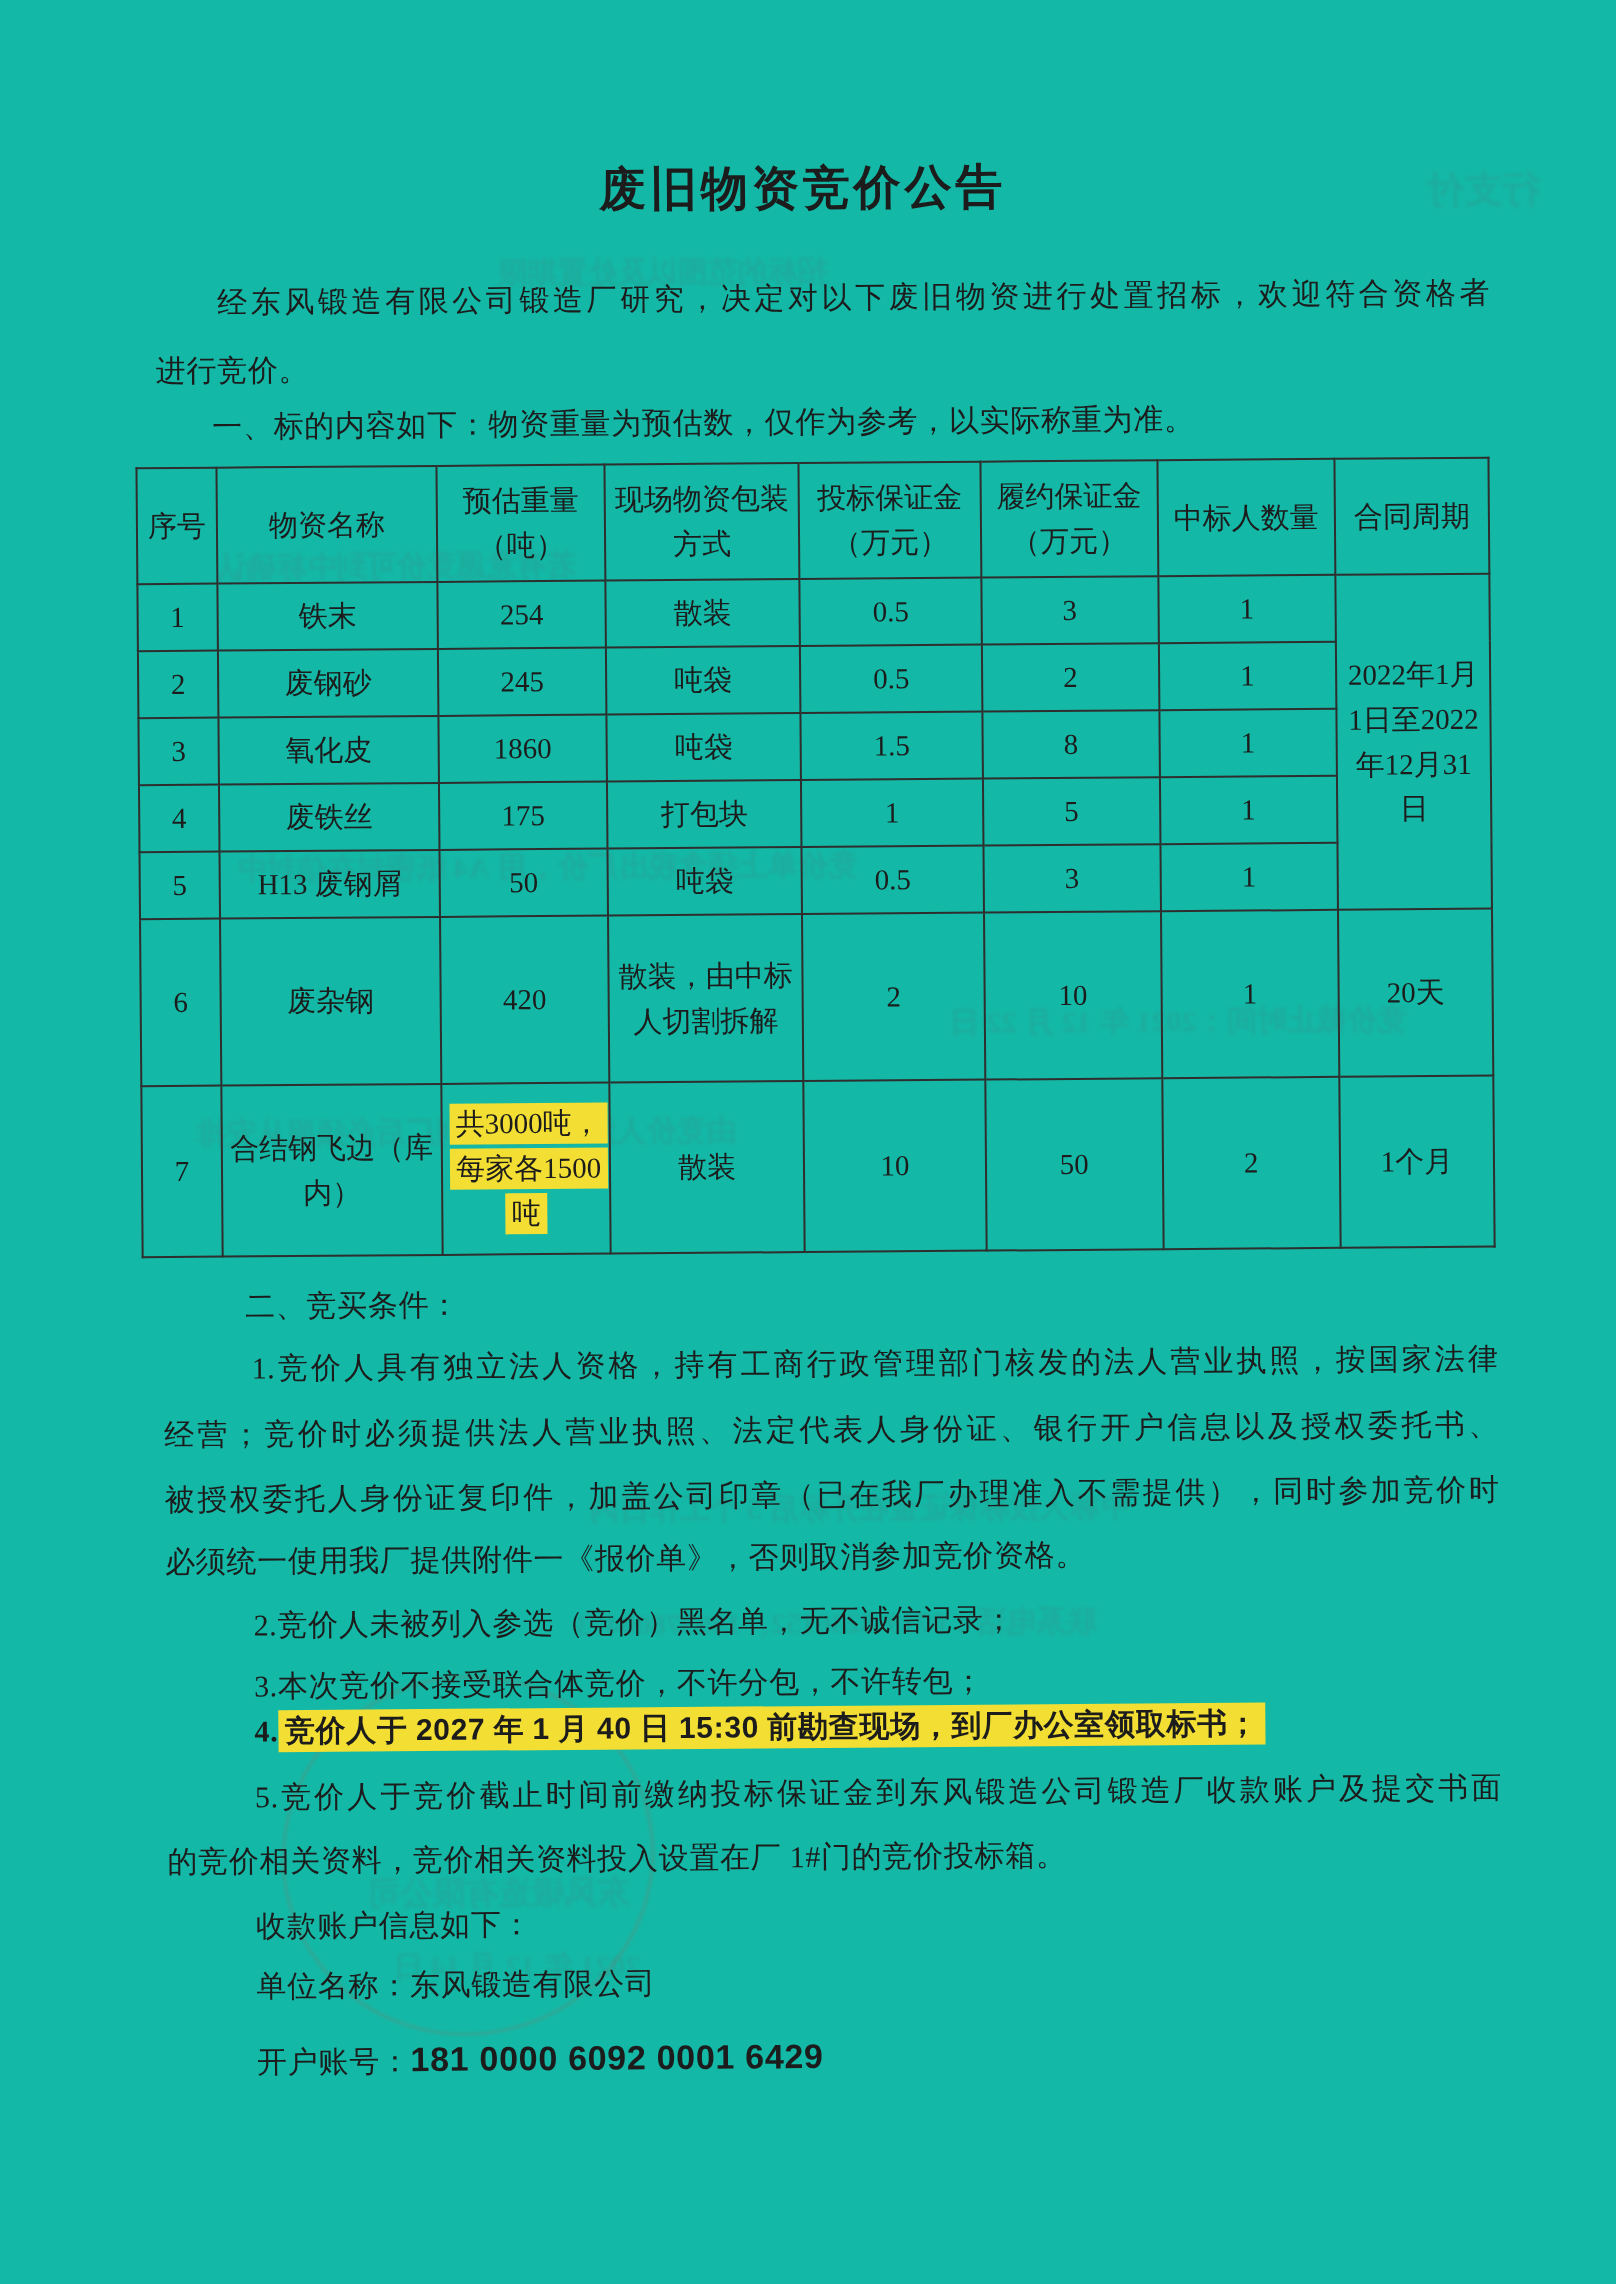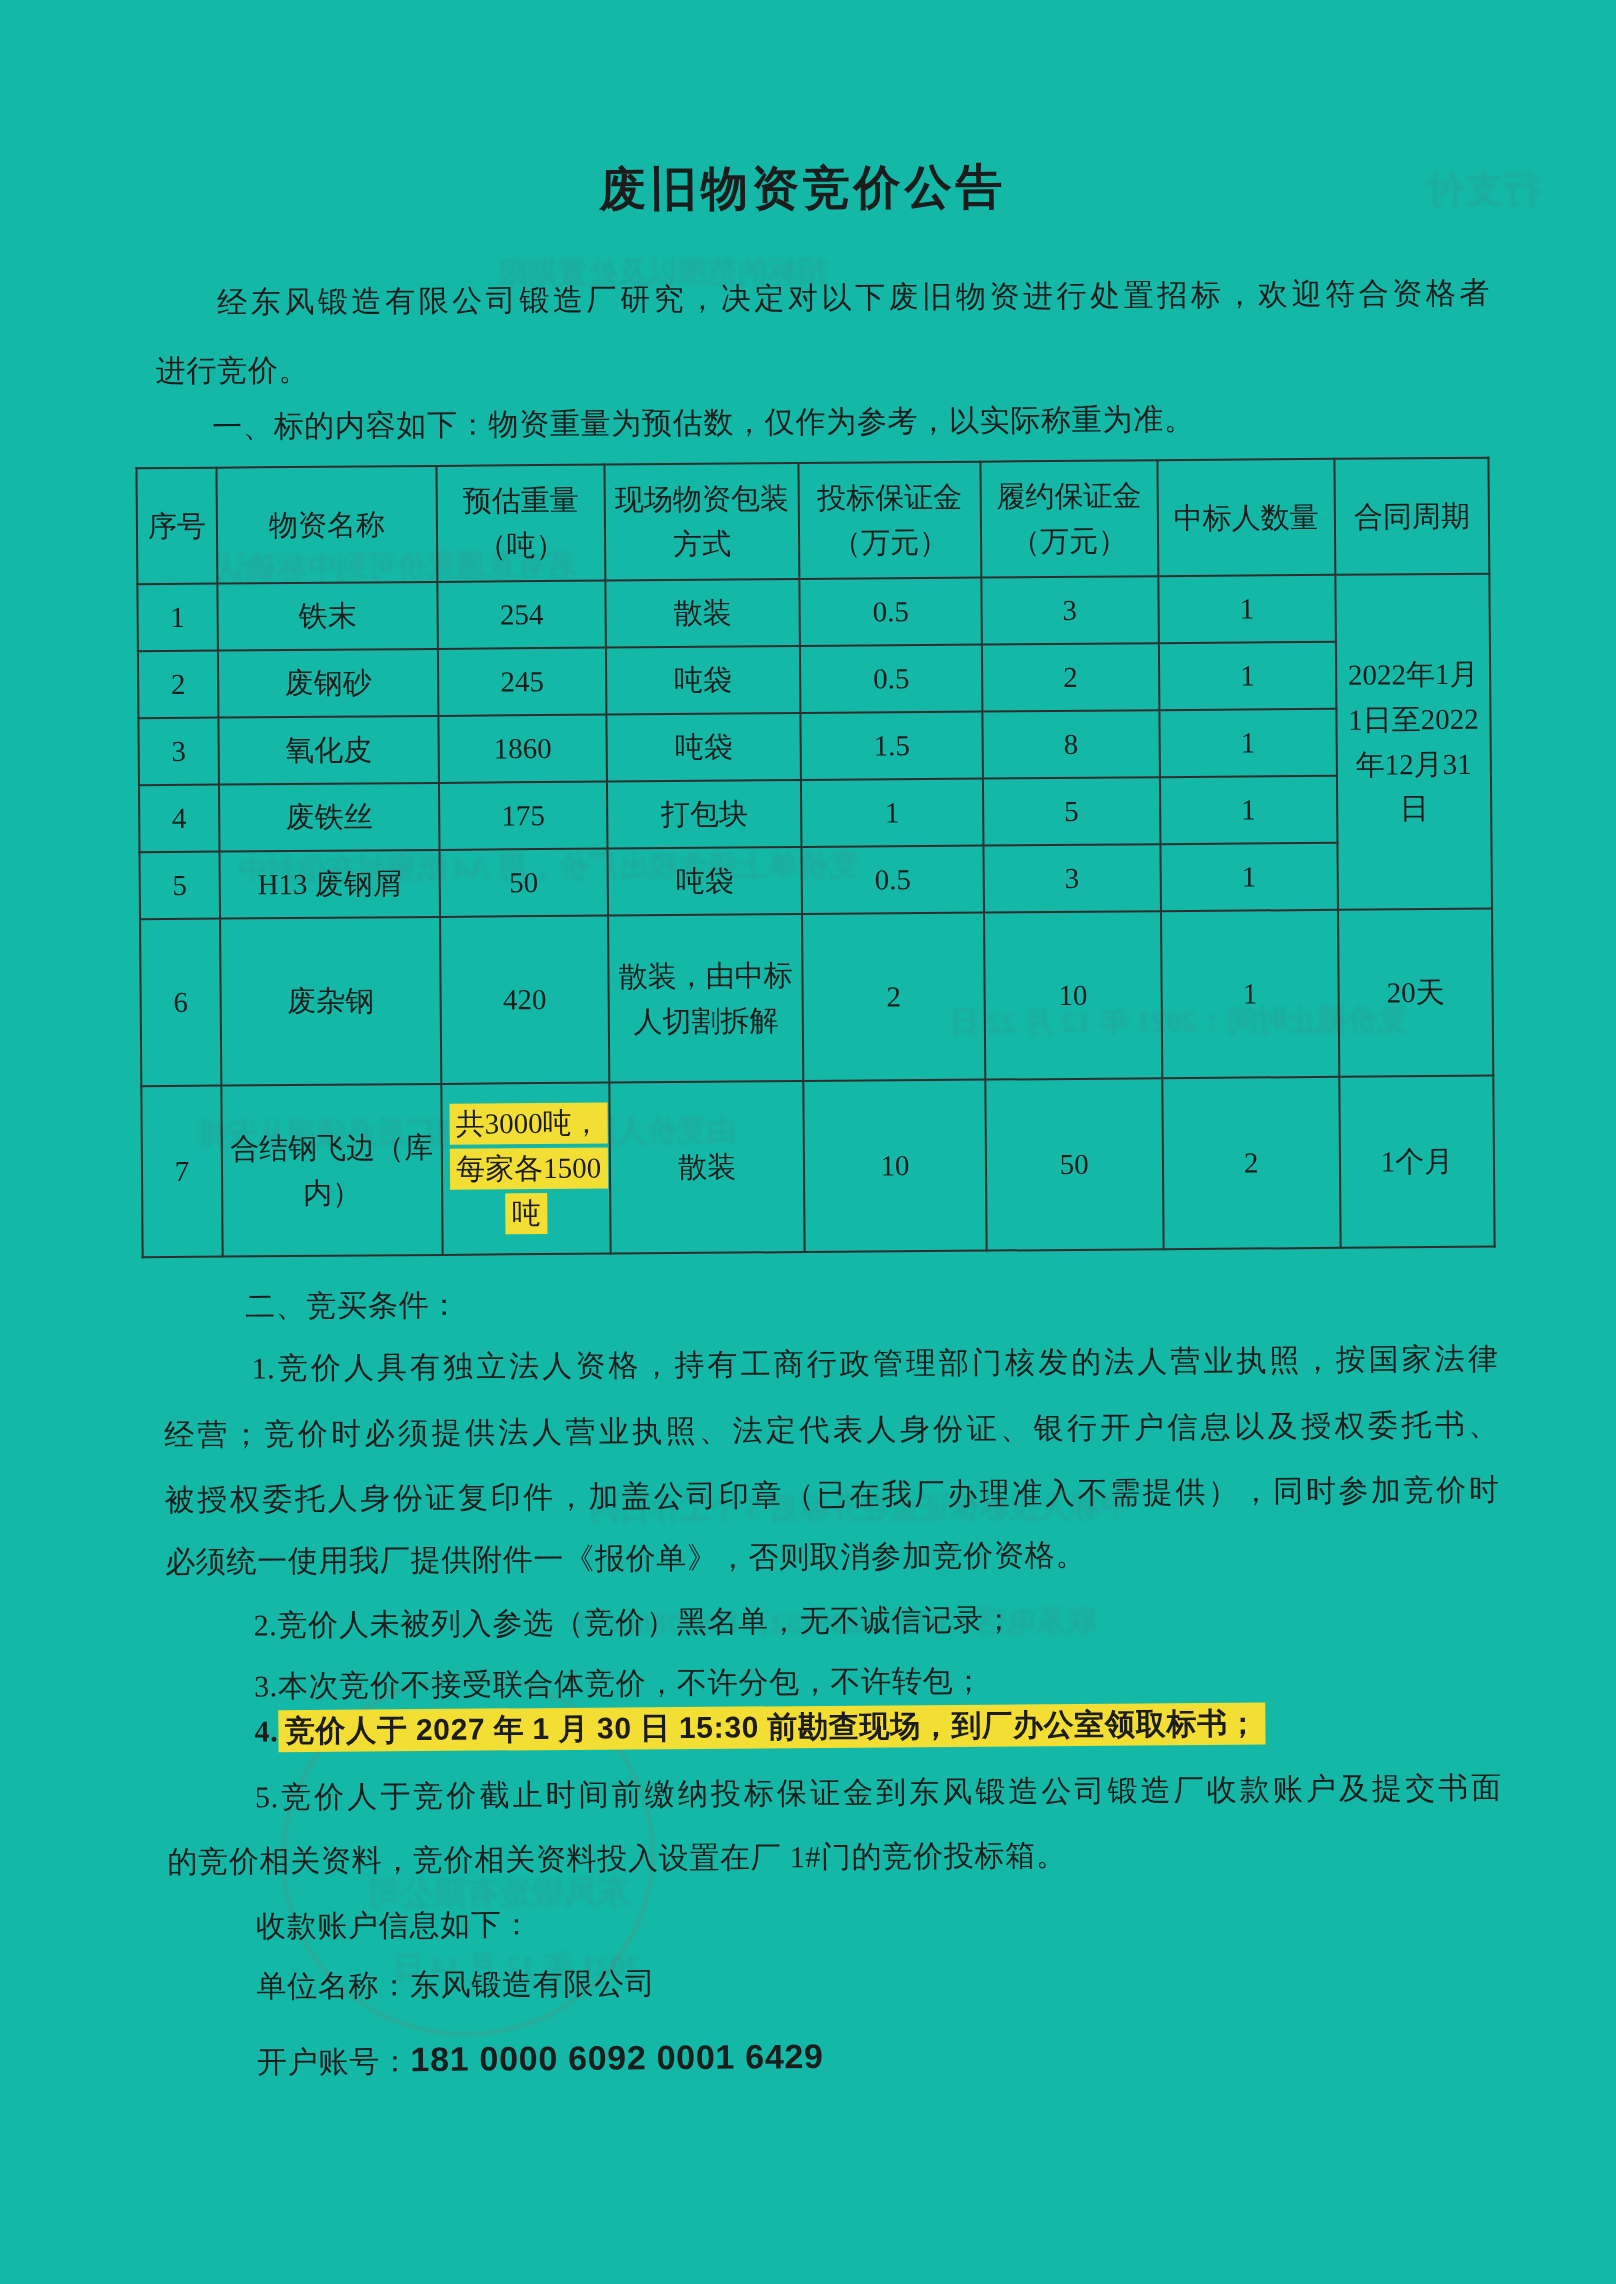--- a/index.html
+++ b/index.html
@@ -230,21 +230,21 @@
 
     <div class="line jl ind-item" style="top:1343px;">1.竞价人具有独立法人资格，持有工商行政管理部门核发的法人营业执照，按国家法律</div>
     <div class="line jl" style="top:1409px;">经营；竞价时必须提供法人营业执照、法定代表人身份证、银行开户信息以及授权委托书、</div>
     <div class="line jl" style="top:1474px;">被授权委托人身份证复印件，加盖公司印章（已在我厂办理准入不需提供），同时参加竞价时</div>
     <div class="line" style="top:1536px;">必须统一使用我厂提供附件一《报价单》，否则取消参加竞价资格。</div>
 
     <div class="line ind-item" style="top:1600px;">2.竞价人未被列入参选（竞价）黑名单，无不诚信记录；</div>
     <div class="line ind-item" style="top:1661px;">3.本次竞价不接受联合体竞价，不许分包，不许转包；</div>
 
     <div class="line bold" style="top:1706px;text-indent:88px;">
-      <span>4.</span><span class="hl"><span>竞价人于 </span><span class="num">2027</span><span> 年 </span><span class="num">1</span><span> 月 </span><span class="num">30</span><span> 日 </span><span class="num">15:30</span><span> 前勘查现场，到厂办公室领取标书；</span></span>
+      <span>4.</span><span class="hl"><span>竞价人于 </span><span class="num">2027</span><span> 年 </span><span class="num">1</span><span> 月 </span><span class="num">40</span><span> 日 </span><span class="num">15:30</span><span> 前勘查现场，到厂办公室领取标书；</span></span>
     </div>
 
     <div class="line jl ind-item" style="top:1772px;">5.竞价人于竞价截止时间前缴纳投标保证金到东风锻造公司锻造厂收款账户及提交书面</div>
     <div class="line" style="top:1836px;">的竞价相关资料，竞价相关资料投入设置在厂 1#门的竞价投标箱。</div>
 
     <div class="line ind-item" style="top:1901px;">收款账户信息如下：</div>
 
     <div class="line ind-item" style="top:1961px;">
       <span>单位名称：</span><span>东风锻造有限公司</span>
     </div>

